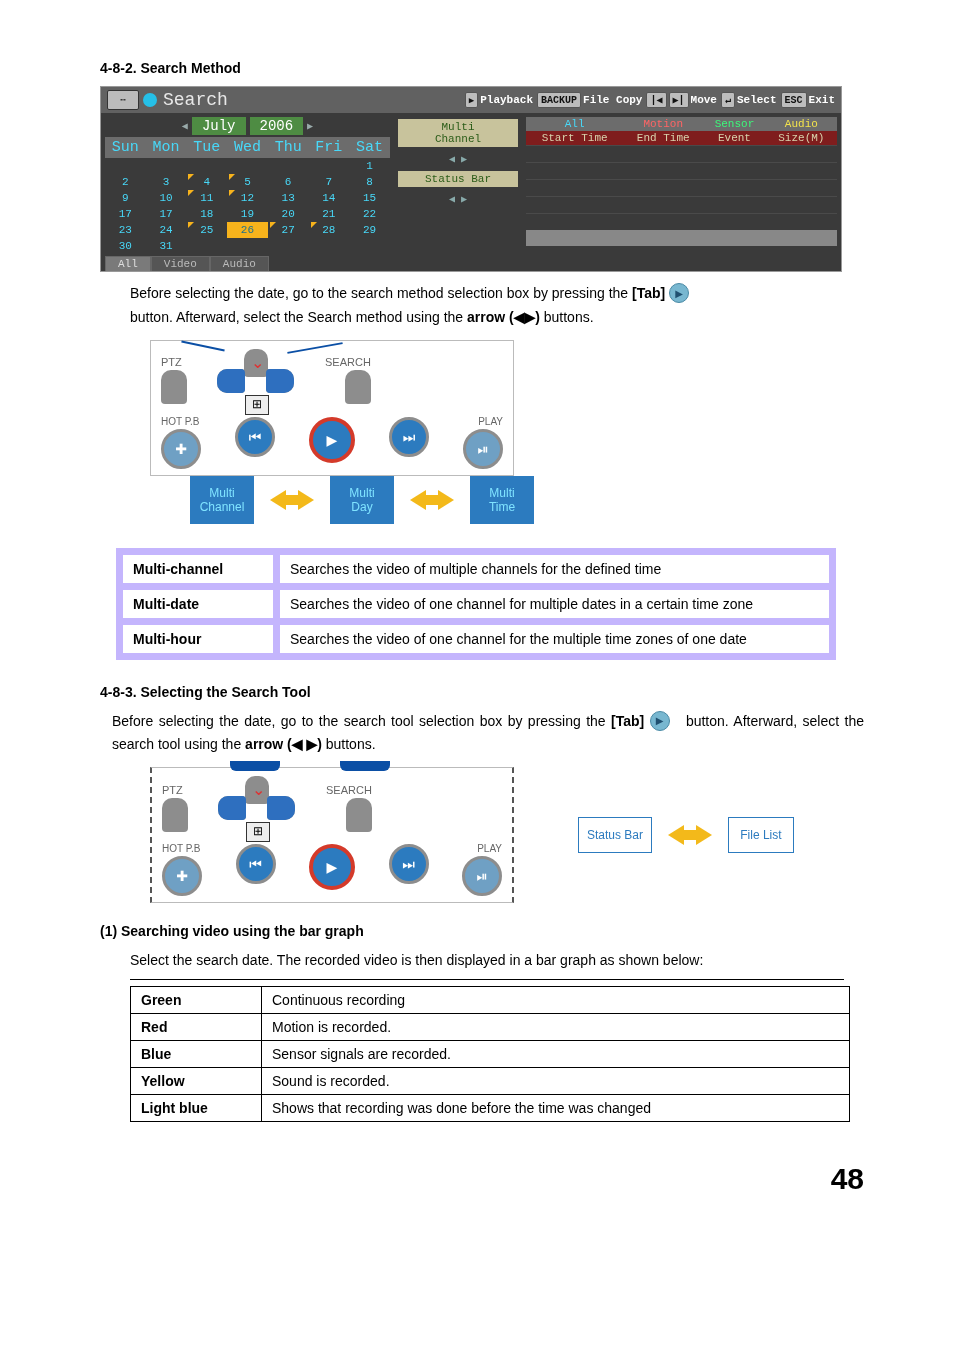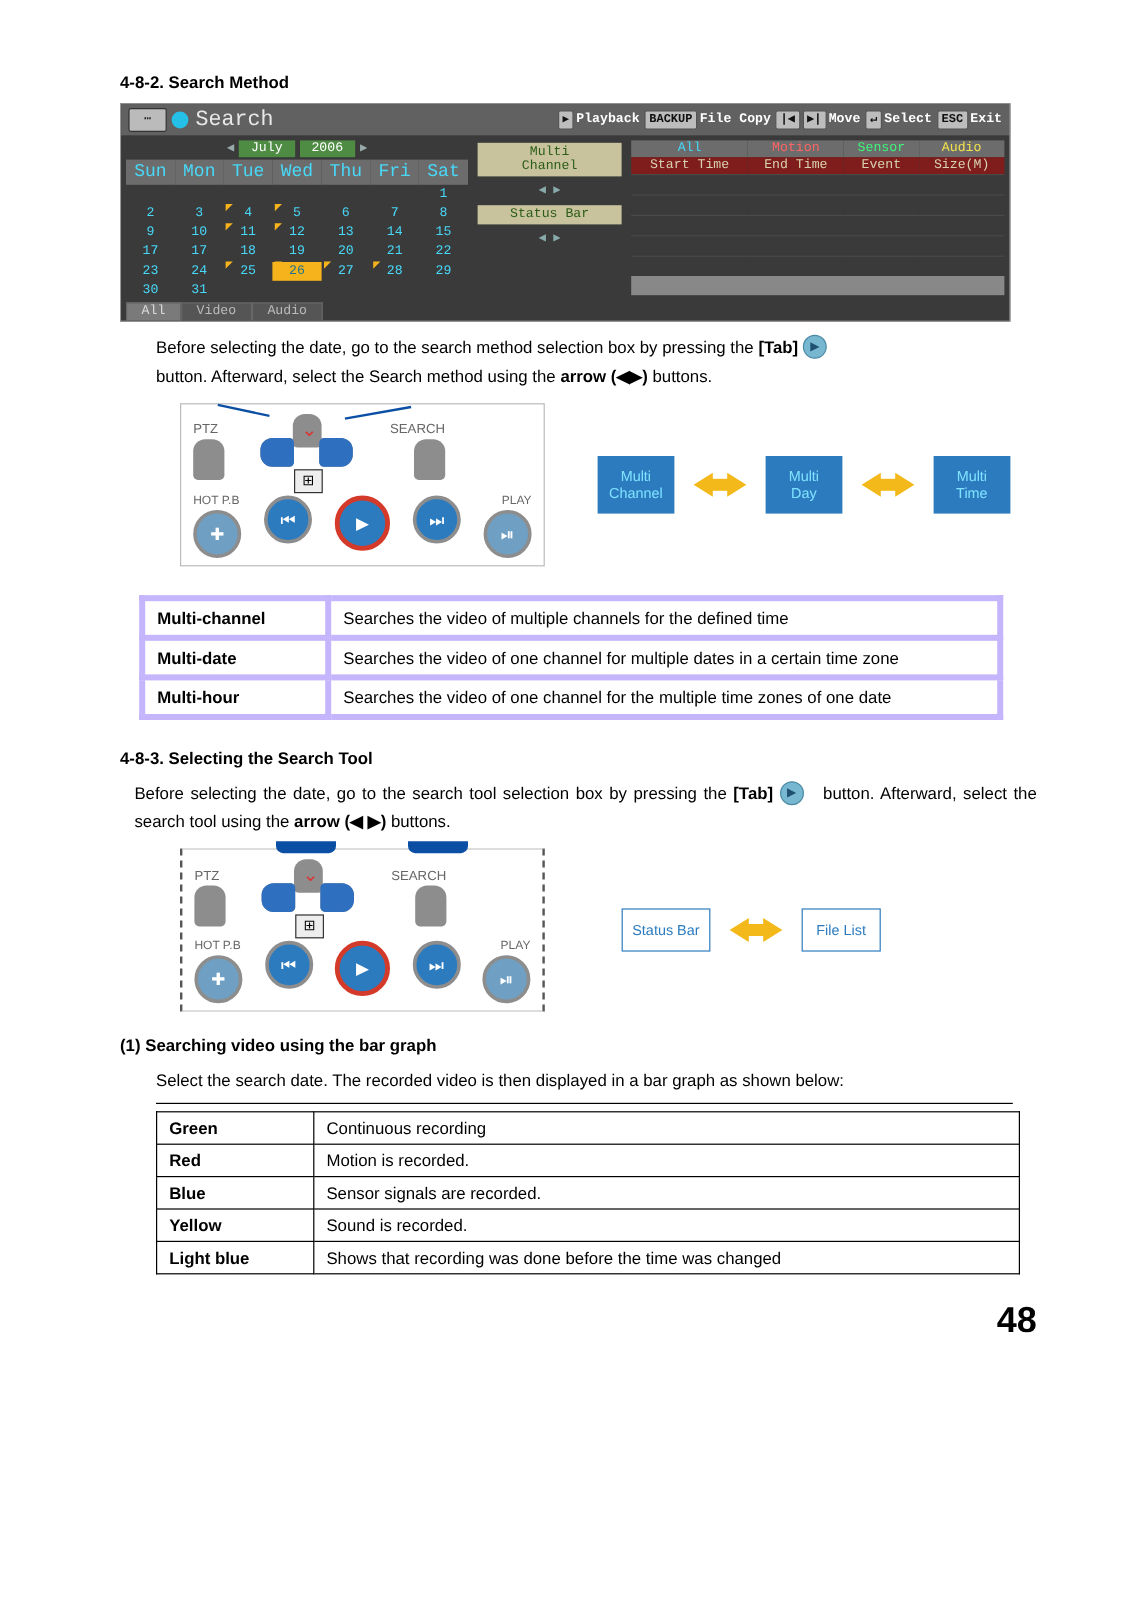--- a/index.html
+++ b/index.html
@@ -91,21 +91,21 @@
     font-size: 11px;
   }
   .cal-head {
     display:flex; align-items:center; justify-content:center; gap:4px;
     margin-bottom: 2px;
   }
   .cal-month, .cal-year {
     background: #4e8c43;
     color: #fff;
     padding: 1px 10px;
-    font-size: 11px;
+    font-size: 14px;
   }
   .cal-arrow {
     color: #9aa; font-size: 10px;
   }
   table.calendar {
     width:100%;
     border-collapse: collapse;
   }
   table.calendar th {
     background: #6c6c6c;
@@ -177,21 +177,21 @@
   .filelist th.all { color:#48d8f8; }
   .filelist th.motion { color:#ff6565; }
   .filelist th.sensor { color:#3df77a; }
   .filelist th.audio { color:#f2e24c; }
   .filelist th.sub { color:#d8d2ac; background:#7f1d1d;margin-top:12px; }
   .filelist tr.empty td { height: 14px; background:#3a3a3a; border-top:1px solid #4a4a4a; }
   .filelist tfoot td { background: #888; height: 14px; }
 
   
   .remote {
-    width: 304px;
+    width: 364px;
     border: 1px solid #bbb;
     display:inline-block;
     vertical-align: middle;
     padding: 8px 10px 6px 10px;
     box-sizing: border-box;
     line-height: 1;
   }
   .remote-row1 { display:flex; align-items:center; gap: 24px; margin-bottom:4px;}
   .remote-label { font-size:11px; color:#666; }
   .dpad {
@@ -266,21 +266,21 @@
   }
 
   
   table.content {
     border-collapse: collapse;
     width: 720px;
     margin: 24px 0 24px 16px;
     font-size:14px;
   }
   table.content td, table.content th {
-    border:5px solid #c4b5fd;
+    border:7px solid #c4b5fd;
     padding:6px 10px;
     text-align:left;
     vertical-align: middle;
   }
   table.content th { font-weight:bold; width:130px;}
 
   .para { margin: 10px 0 10px 30px; line-height:1.7;}
   .para.tight { margin-left:12px; }
   .para .key { font-weight:bold; }
   .inline-icon {
@@ -306,21 +306,21 @@
     padding:5px 10px;
     text-align:left;
   }
   table.colors th { font-weight:bold; width:110px;}
   hr.thin { border:none; border-top:1px solid #000; margin: 6px 30px 0 30px;}
 
   .pagenum {
     text-align:right;
     font-size:30px;
     font-weight:bold;
-    margin-top:22px;
+    margin-top:40px;
     padding-right:10px;
   }
 </style>
 </head>
 <body>
 
 <div class="page">
 
   <div class="section-title">4-8-2. Search Method</div>
 

